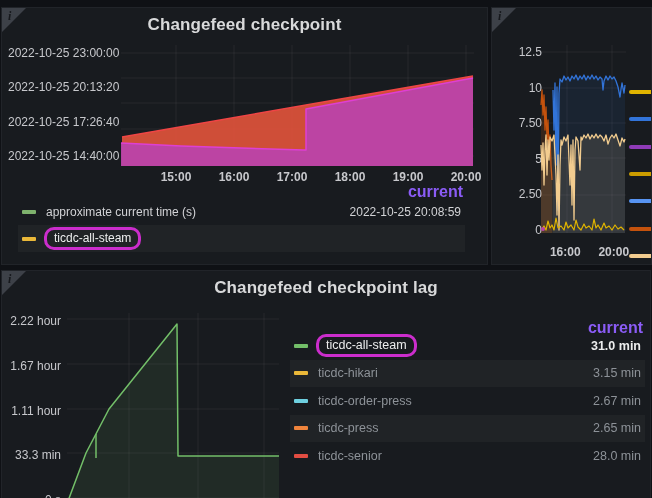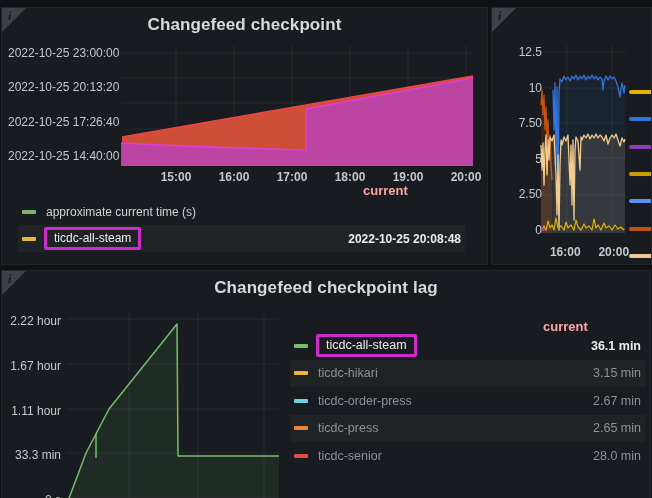--- a/index.html
+++ b/index.html
@@ -45,35 +45,36 @@
   .xticks {
     position:absolute; display:flex; justify-content:space-between;
     font-size:12px; color:#c7c8cc;
   }
   .xticks div { width:40px; text-align:center; line-height:15px;font-weight:bold; }
   #xticks-right div { width:52px; }
   .plot { position:absolute; }
   .plot svg { display:block; width:100%; height:100%; }
 
   .legend-header {
-    position:absolute; font-size:13px; font-weight:bold; color:#fca5a5;
+    position:absolute; font-size:16px; font-weight:bold; color:#8b5cf6;
+    text-align:right;
   }
   .legend { position:absolute; display:flex; flex-direction:column; }
   .legend-row {
     display:flex; align-items:center; height:27px; padding:0 4px;
     font-size:12px; color:#8d9298;
   }
   #legend-lag .legend-row { height:27.5px; font-size:12.5px; }
   .legend-row.alt { background:rgba(255,255,255,0.035); }
   .swatch {
     width:14px; height:4px; border-radius:1px; margin-right:10px; flex:none;
   }
   .legend-label { cursor:pointer; white-space:nowrap; }
   .legend-row.hl .legend-label-box {
-    border:3px solid #cb2dcc; border-radius:2px; padding:1px 7px 2px;
+    border:3px solid #cb2dcc; border-radius:10px; padding:1px 7px 2px;
     margin-left:-2px;
   }
   .legend-row.hl .legend-label { color:#eceded; }
   .legend-value {
     margin-left:auto; white-space:nowrap; color:#8d9298;
   }
   .legend-row.hl .legend-value { color:#eceded; font-weight:bold; }
   #legend-checkpoint .legend-row .legend-label,
   #legend-checkpoint .legend-row .legend-value { color:#d2d3d6; }
   #legend-checkpoint .legend-row.hl .legend-label,
@@ -130,27 +131,27 @@
     </div>
 
   <div class="legend-header" style="right:24px; top:175px; width:100px;">current</div>
 
   <div class="legend" id="legend-checkpoint" style="left:16px; right:22px; top:190px;">
       <div class="legend-row">
         <div class="swatch" style="background: rgb(126, 178, 109);"></div>
         <div class="legend-label-box">
           <div class="legend-label">approximate current time (s)</div>
         </div>
+        <div class="legend-value">2022-10-25 20:08:59</div>
       </div>
       <div class="legend-row alt hl">
         <div class="swatch" style="background: rgb(234, 184, 57);"></div>
         <div class="legend-label-box">
           <div class="legend-label">ticdc-all-steam</div>
         </div>
-        <div class="legend-value">2022-10-25 20:08:48</div>
       </div>
     </div>
 </div>
 
 <div class="panel" id="panel-right">
   <div class="info-corner"></div>
   <div class="info-i">i</div>
 
   <div class="yticks" id="yticks-right" style="left:8px; width:42px; top:36px; height:194px;gap:19px;">
       <div>12.5</div>
@@ -228,21 +229,21 @@
     </div>
 
   <div class="legend-header" style="right:7px; top:48px; width:100px;">current</div>
 
   <div class="legend" id="legend-lag" style="left:288px; right:5px; top:61px;">
       <div class="legend-row hl">
         <div class="swatch" style="background: rgb(115, 191, 105);"></div>
         <div class="legend-label-box">
           <div class="legend-label">ticdc-all-steam</div>
         </div>
-        <div class="legend-value">36.1 min</div>
+        <div class="legend-value">31.0 min</div>
       </div>
       <div class="legend-row alt">
         <div class="swatch" style="background: rgb(234, 184, 57);"></div>
         <div class="legend-label-box">
           <div class="legend-label">ticdc-hikari</div>
         </div>
         <div class="legend-value">3.15 min</div>
       </div>
       <div class="legend-row">
         <div class="swatch" style="background: rgb(110, 208, 224);"></div>

